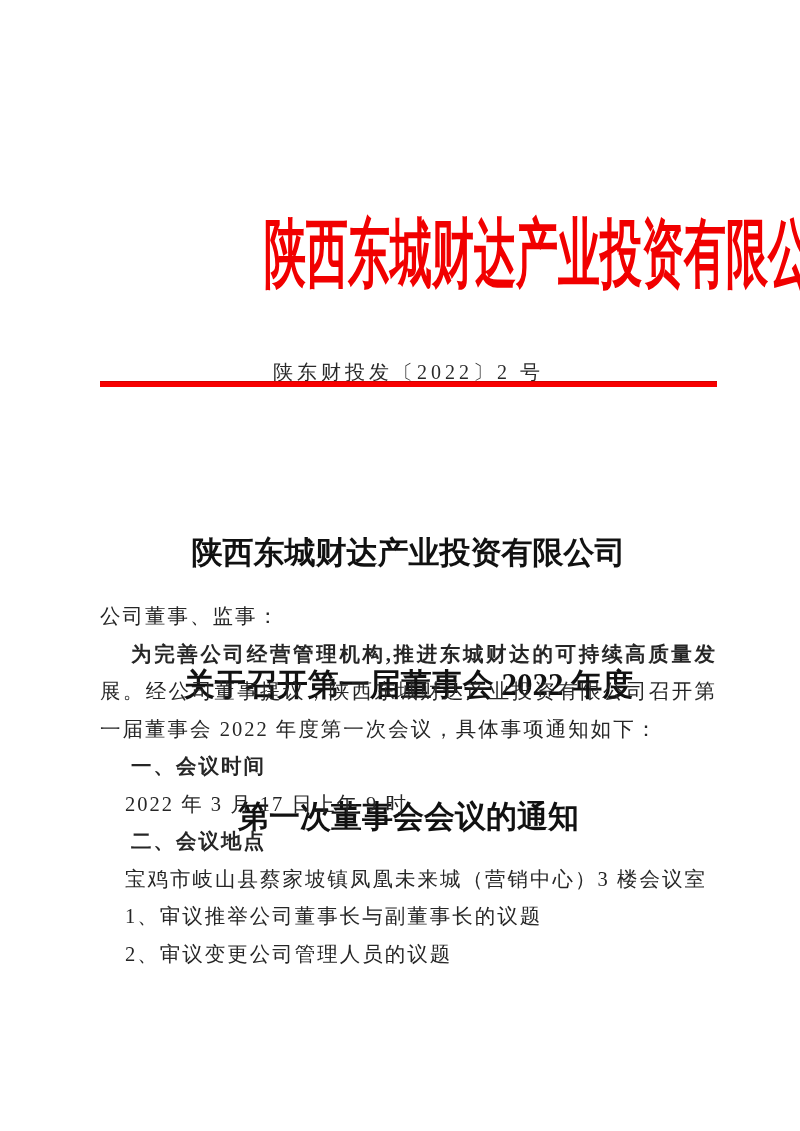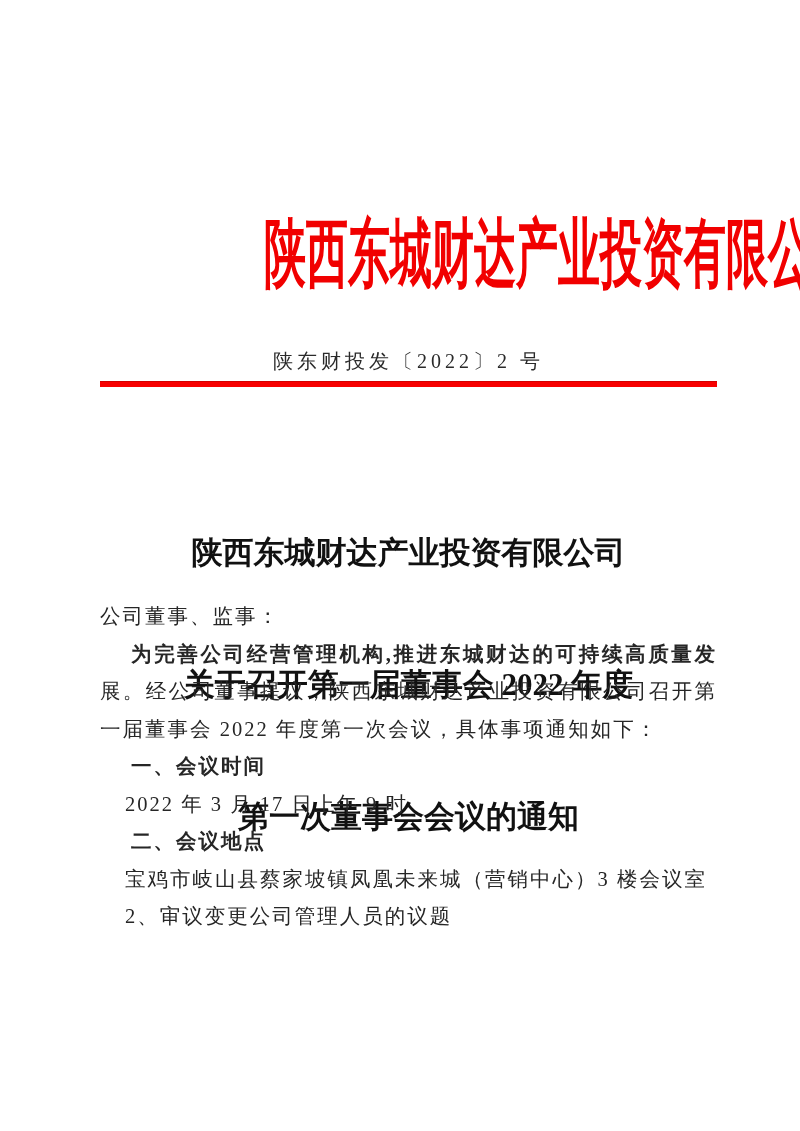--- a/index.html
+++ b/index.html
@@ -21,21 +21,21 @@
     font-size:75px;
     font-weight:700;
     color:#f10000;
     white-space:nowrap;
     transform:scaleX(0.56);
     transform-origin:50% 50%;
     letter-spacing:0;
   }
   
   .doc-number{
-    position:absolute;top:348px;left:100px;width:617px;
+    position:absolute;top:359px;left:100px;width:617px;
     text-align:center;
     font-size:20px;
     letter-spacing:4px;
     color:#2a2a2a;
     white-space:pre;
   }
   
   .red-line{
     position:absolute;top:381px;left:100px;width:617px;height:5px;
     background:#f70000;
@@ -94,16 +94,17 @@
 
   <div class="body-block">
     <div class="bline">公司董事、监事：</div>
     <div class="bline indent-2 just">为完善公司经营管理机构,推进东城财达的可持续高质量发</div>
     <div class="bline just">展。经公司董事提议，陕西东城财达产业投资有限公司召开第</div>
     <div class="bline">一届董事会 2022 年度第一次会议，具体事项通知如下：</div>
     <div class="bline indent-2">一、会议时间</div>
     <div class="bline indent-1">2022 年 3 月 17 日上午 9 时</div>
     <div class="bline indent-2">二、会议地点</div>
     <div class="bline indent-1">宝鸡市岐山县蔡家坡镇凤凰未来城（营销中心）3 楼会议室</div>
+    <div class="bline indent-1">1、审议推举公司董事长与副董事长的议题</div>
     <div class="bline indent-1">2、审议变更公司管理人员的议题</div>
   </div>
 
 </div>
 
 </body></html>

